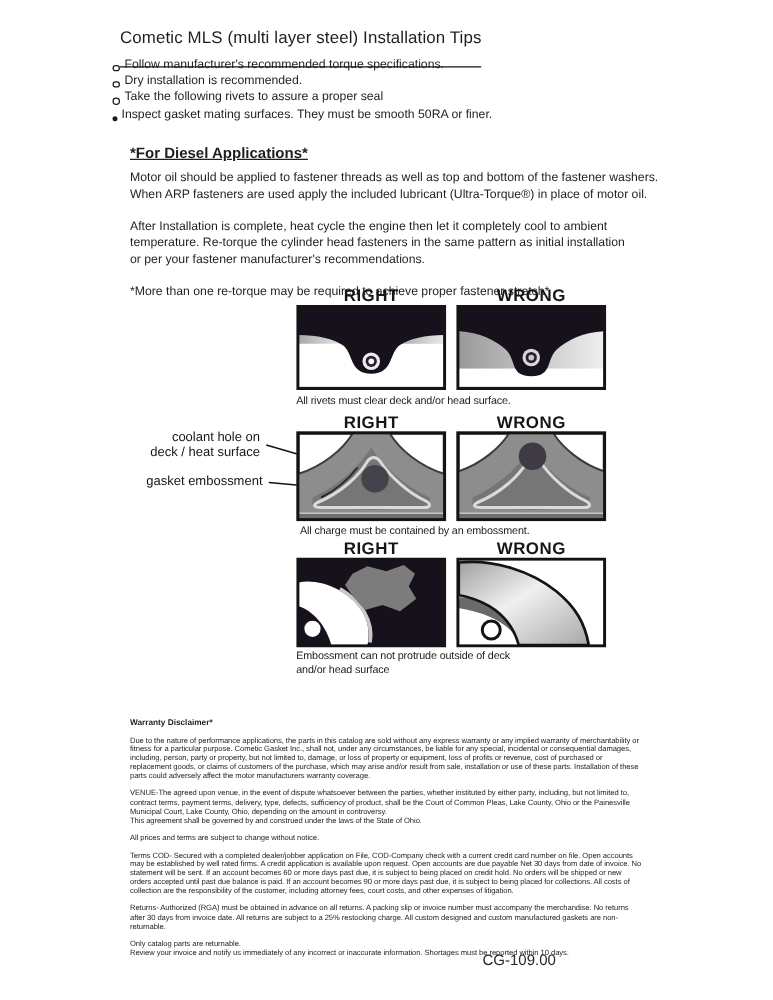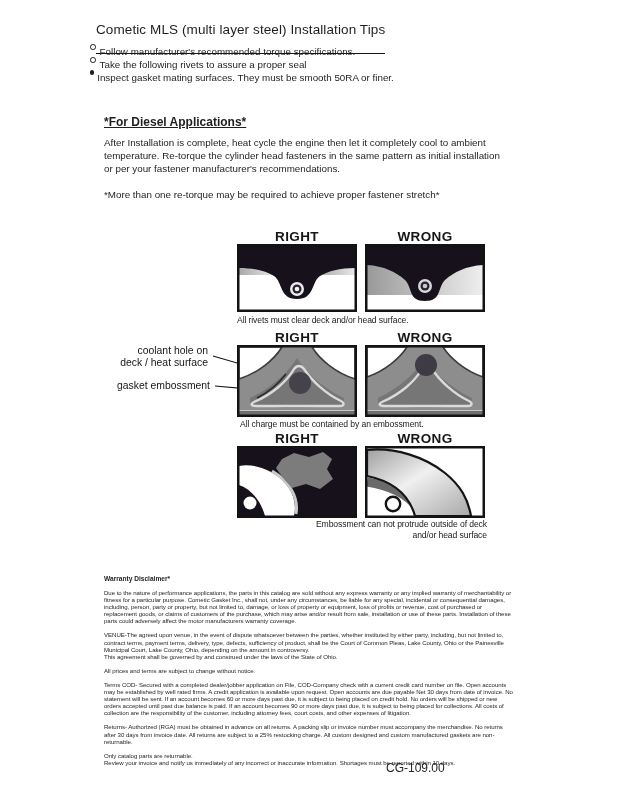--- a/index.html
+++ b/index.html
@@ -8,33 +8,33 @@
     font-family:"Liberation Sans",sans-serif;color:#1e1e1e;overflow:hidden;
   }
   .pre{white-space:pre-line;}
   
   .title{
     position:absolute;left:96px;top:22px;font-size:13.5px;font-weight:normal;
     letter-spacing:.1px;border-bottom:1.6px solid #151515;padding-bottom:16px;
   }
   
   .tips{position:absolute;left:90px;top:45px;font-size:9.8px;line-height:13.2px;}
-  .tip-row{display:flex;align-items:flex-start;}
+  .tip-row{display:flex;align-items:flex-end;}
   .b-open{flex:0 0 auto;width:3.6px;height:3.6px;border:1px solid #1e1e1e;border-radius:50%;margin-right:4px;position:relative;top:-1px;}
   .b-fill{flex:0 0 auto;width:4.2px;height:4.2px;background:#1e1e1e;border-radius:50%;margin-right:3px;position:relative;top:-1px;}
   .tip-sub{}
   
   .diesel{position:absolute;left:104px;top:115px;width:440px;}
   .diesel-h{font-size:12px;font-weight:bold;margin:0 0 7px 0;text-decoration:underline;}
   .diesel p{font-size:9.8px;line-height:13px;margin:0 0 13px 0;}
   
   .diagrams{position:absolute;left:0;top:228px;width:618px;height:330px;}
   .dg-label{position:absolute;width:120px;text-align:center;font-size:13.5px;font-weight:600;letter-spacing:.4px;color:#161616;}
   .dg-panel{position:absolute;width:120px;}
-  .dg-caption{position:absolute;font-size:8.6px;letter-spacing:-.1px;color:#1b1b1b;line-height:10.5px;text-align:right;}
+  .dg-caption{position:absolute;font-size:8.6px;letter-spacing:-.1px;color:#1b1b1b;line-height:10.5px;}
   .annot{position:absolute;font-size:10.4px;line-height:11.8px;text-align:right;color:#161616;}
   .leader{position:absolute;left:100px;top:112px;width:212px;height:82px;}
   svg{display:block;}
   .ink{fill:var(--ink);}
   
   .warranty{position:absolute;left:104px;top:575px;width:410px;}
   .warranty-h{font-size:6.6px;font-weight:bold;margin:0 0 7px 0;}
   .warranty p{font-size:6.1px;line-height:7.1px;letter-spacing:-.05px;margin:0 0 7px 0;color:#262626;}
   
   .code{position:absolute;left:386px;top:761px;font-size:12px;color:#262626;}
@@ -46,30 +46,36 @@
 
   <div class="title">Cometic MLS (multi layer steel) Installation Tips</div>
 
   <div class="tips">
     <div class="tip-row">
       <span class="b-open"></span>
       <span>Follow manufacturer's recommended torque specifications.</span>
     </div>
     <div class="tip-row">
       <span class="b-open"></span>
+      <span>Dry installation is recommended.</span>
+    </div>
+    <div class="tip-row">
+      <span class="b-open"></span>
       <span>Take the following rivets to assure a proper seal</span>
     </div>
     <div class="tip-row tip-sub">
       <span class="b-fill"></span>
       <span>Inspect gasket mating surfaces.  They must be smooth 50RA or finer.</span>
     </div>
   </div>
 
   <div class="diesel">
     <div class="diesel-h">*For Diesel Applications*</div>
+    <p class="pre">Motor oil should be applied to fastener threads as well as top and bottom of the fastener washers.
+When ARP fasteners are used apply the included lubricant (Ultra-Torque®) in place of motor oil.</p>
     <p class="pre">After Installation is complete, heat cycle the engine then let it completely cool to ambient
 temperature. Re-torque the cylinder head fasteners in the same pattern as initial installation
 or per your fastener manufacturer's recommendations.</p>
     <p class="pre">*More than one re-torque may be required to achieve proper fastener stretch*</p>
   </div>
 
   <div class="diagrams">
 
     <svg width="0" height="0" style="position:absolute" aria-hidden="true">
       <defs>

